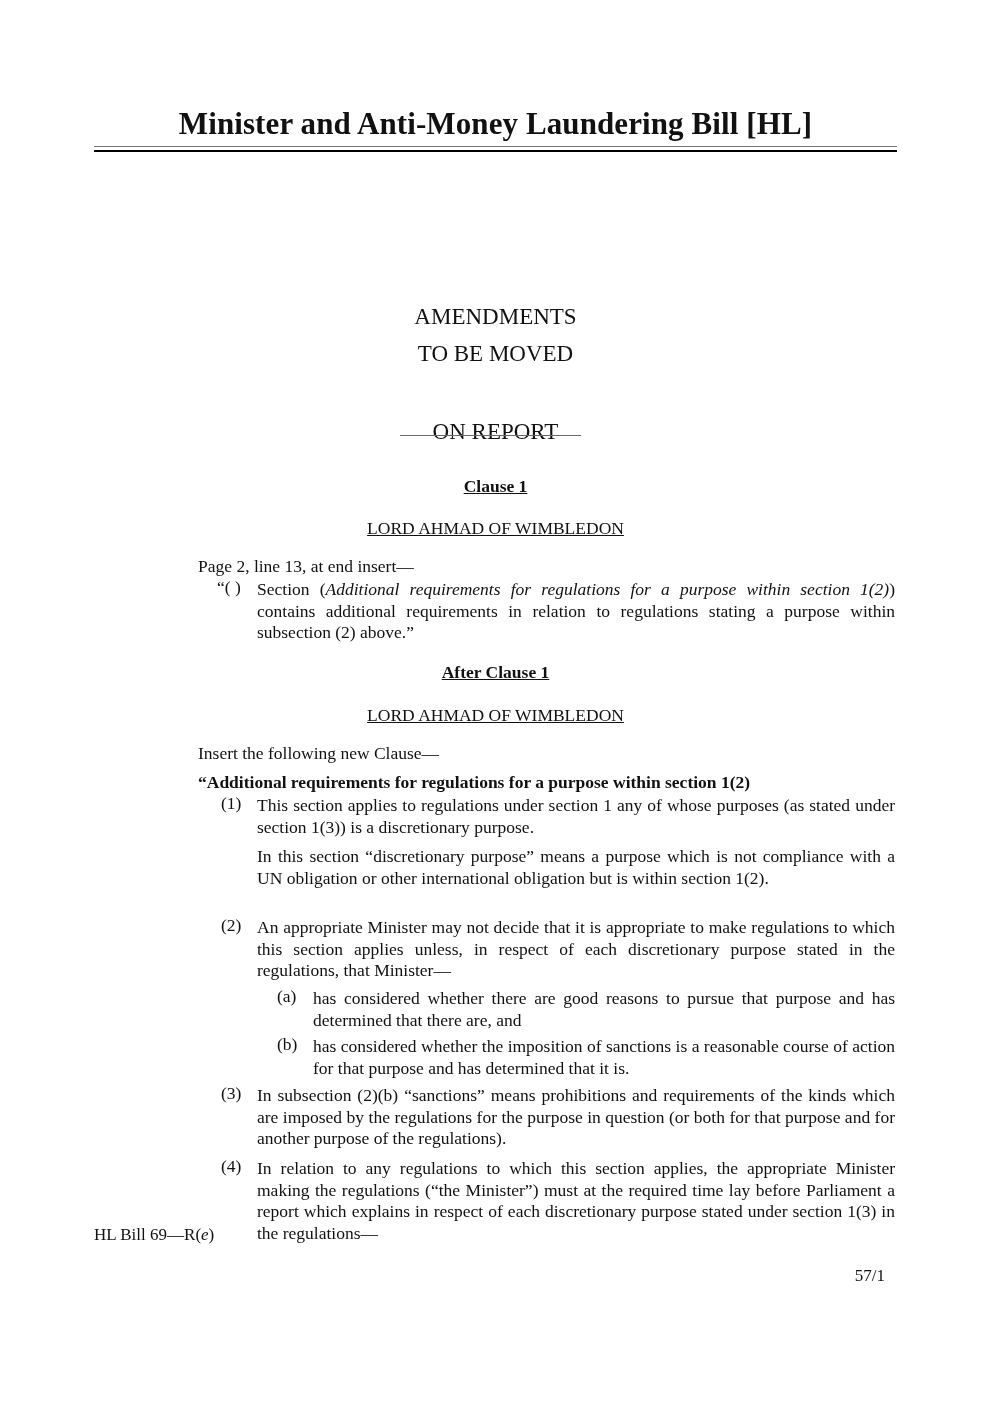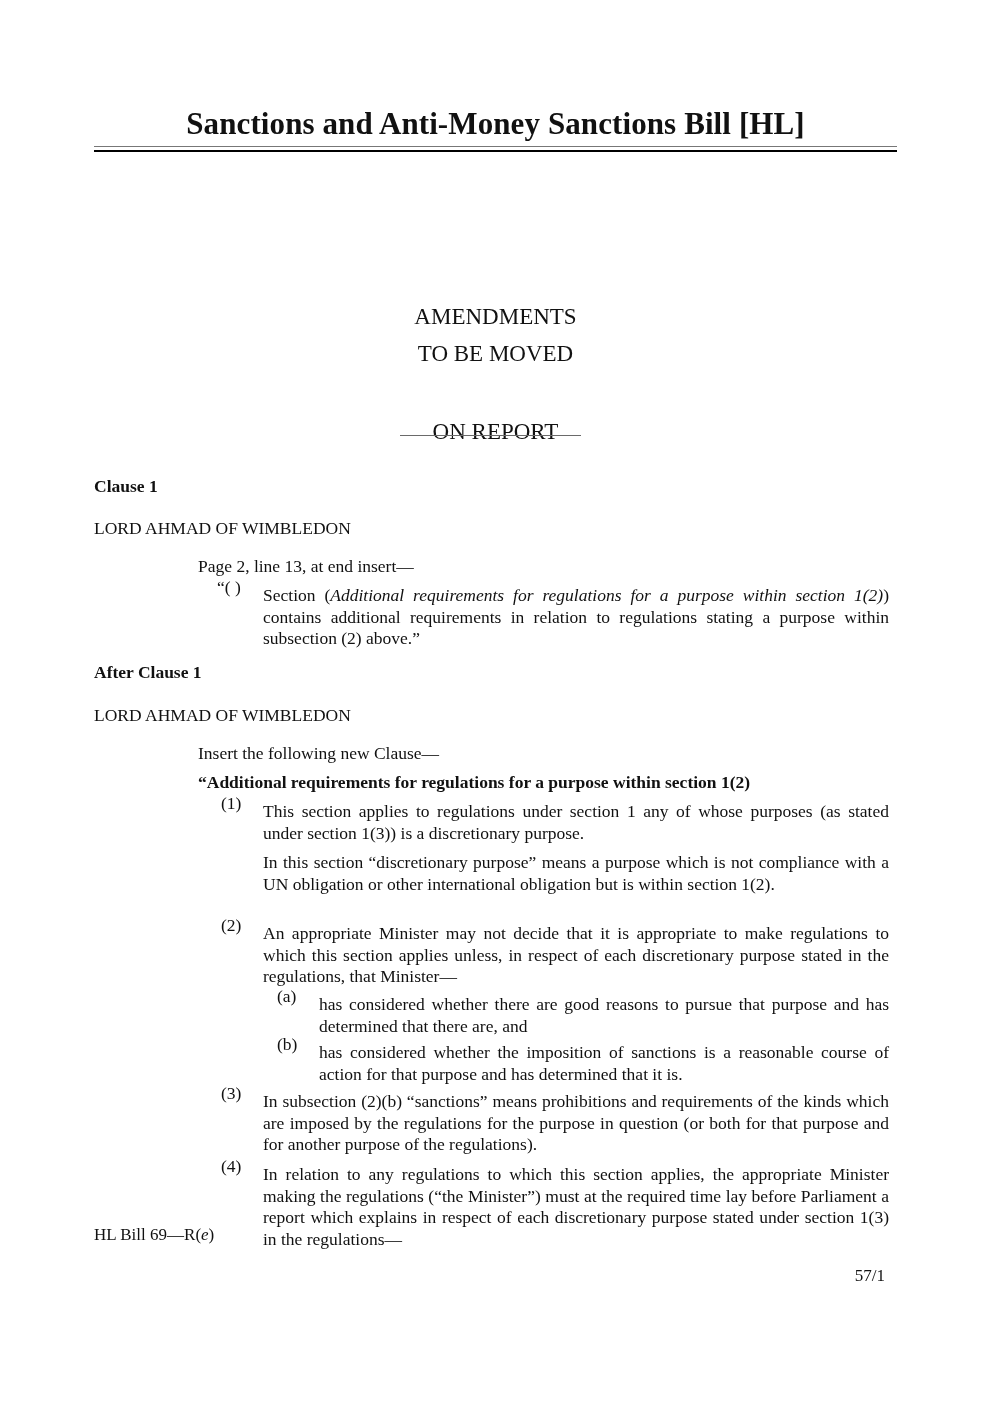--- a/index.html
+++ b/index.html
@@ -55,22 +55,24 @@
       left: 400px;
       width: 181px;
       top: 435px;
       height: 1px;
       background: #6a6a6a;
     }
     .centered {
       position: absolute;
       left: 94px;
       width: 803px;
+      text-align: center;
       font-size: 17.5px;
       line-height: 21px;
+      text-decoration: underline;
     }
     .bold { font-weight: bold; }
     .para {
       position: absolute;
       left: 198px;
       width: 699px;
       font-size: 17.5px;
       line-height: 21.5px;
       margin-top: 8px;
     }
@@ -84,21 +86,21 @@
       left: 0;
       top: 0;
     }
     .hang .body {
       position: absolute;
       top: 0;
       text-align: justify;
       text-align-last: left;
     }
     .hang .body p {
-      margin: 8px;
+      margin: 2px;
       text-align: justify;
     }
     em { font-style: italic; }
     .footer-left {
       position: absolute;
       left: 94px;
       top: 1224px;
       font-size: 17px;
       line-height: 21px;
       text-align: right;
@@ -108,21 +110,21 @@
       right: 106px;
       top: 1265px;
       font-size: 17px;
       line-height: 21px;
       text-align: right;
     }
   </style>
 </head>
 <body>
 
-<div class="page-title">Sanctions and Anti-Money Sanctions Bill [HL]</div>
+<div class="page-title">Minister and Anti-Money Laundering Bill [HL]</div>
 <div class="rule-thin"></div>
 <div class="rule-thick"></div>
 
 <div class="amend-heading" style="top:306px;">AMENDMENTS</div>
 <div class="amend-heading" style="top:343px;">TO BE MOVED</div>
 <div class="amend-heading" style="top:380px;margin-top:41px;">ON REPORT</div>
 <div class="center-rule"></div>
 
 <div class="centered bold" style="top:476px;">Clause 1</div>
 <div class="centered" style="top:518px;">LORD AHMAD OF WIMBLEDON</div>

